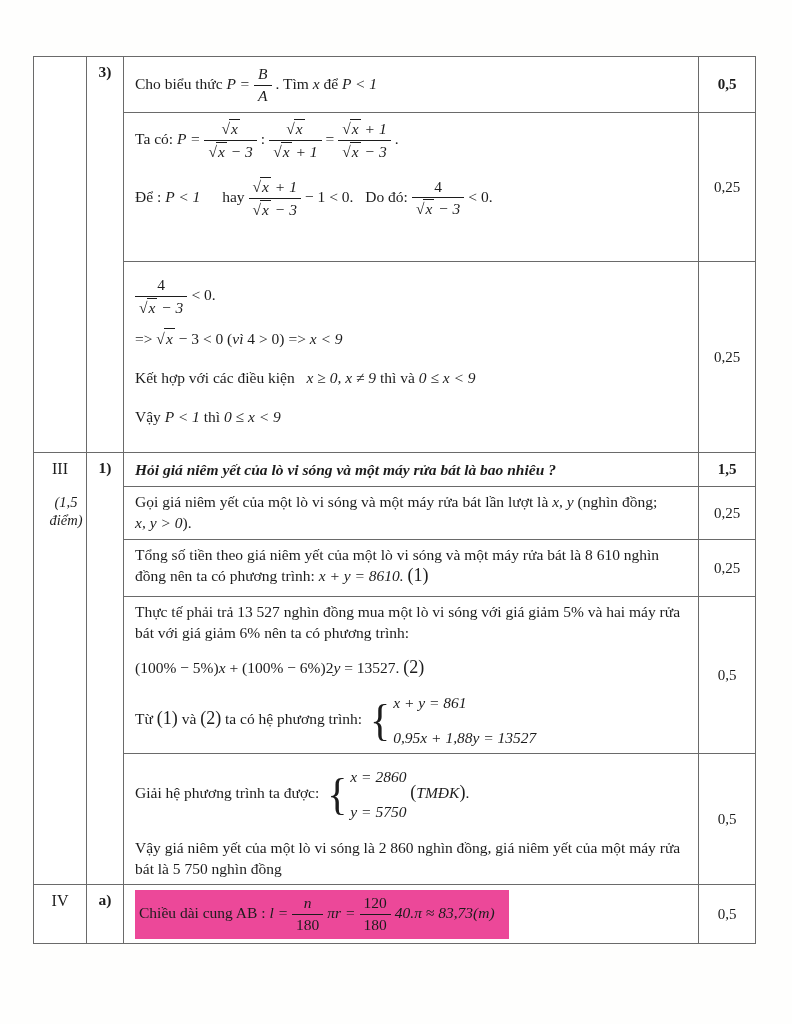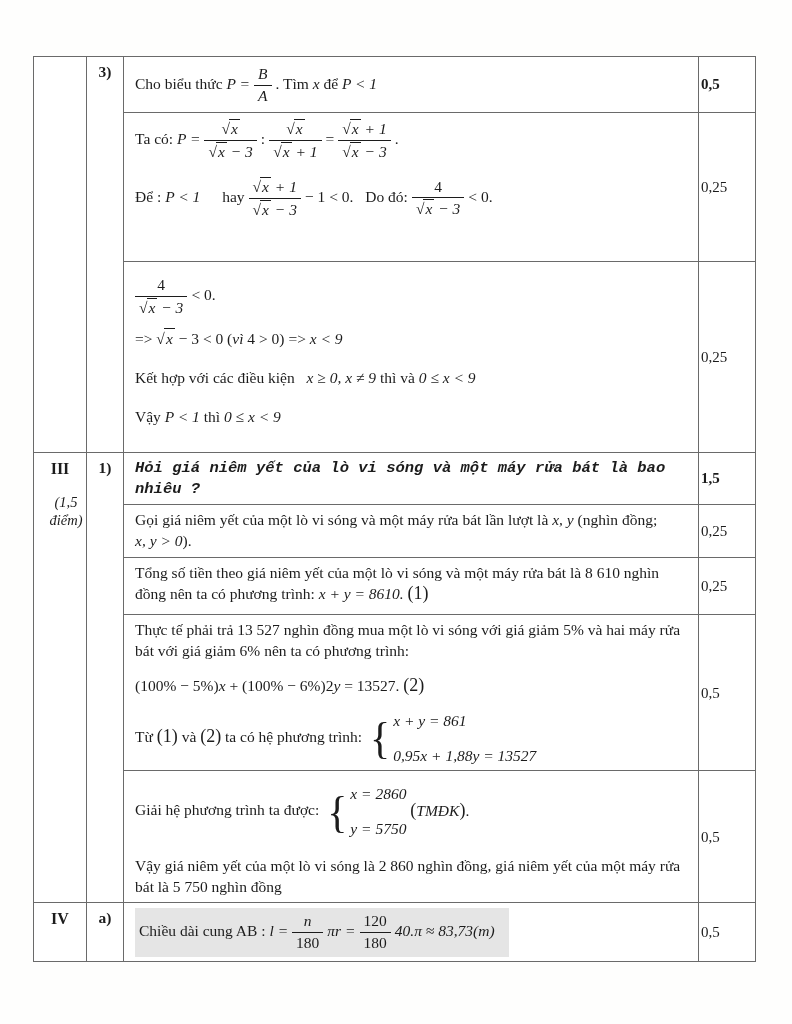--- a/index.html
+++ b/index.html
@@ -7,40 +7,40 @@
        font-family:"Liberation Serif","DejaVu Serif",serif;color:#1c1c1c;}
   .page{position:relative;width:792px;height:1024px;background:#fefefd;}
   table.akt{position:absolute;left:33px;top:56px;width:722px;
        border-collapse:collapse;table-layout:fixed;background:#fff;}
   td{border:1px solid #6a6a6a;font-size:15.5px;line-height:1.35;
      vertical-align:top;overflow:hidden;}
   td.cnum{text-align:center;padding-top:5px;}
   td.csub{text-align:center;padding-top:5px;font-weight:bold;}
   td.content{padding:5px 8px 4px 11px;margin-top:35px;}
   td.vmid{vertical-align:middle;}
-  td.points{text-align:left;vertical-align:middle;font-size:15px;padding:0 2px;}
+  td.points{text-align:center;vertical-align:middle;font-size:15px;padding:0 2px;}
   .b{font-weight:bold;}
-  .roman{font-weight:bold;font-size:16px;}
+  .roman{font-weight:normal;font-size:16px;}
   .note{font-style:italic;font-size:14.5px;margin-top:13px;line-height:1.25;padding-left:12px;}
-  .qhead{font-weight:bold;font-style:italic;font-family:Liberation Mono, monospace;}
+  .qhead{font-weight:bold;font-style:italic;}
   .mi{font-style:italic;}
   .line{display:block;}
   .frac{display:inline-block;vertical-align:middle;text-align:center;margin:0 4px;}
   .fnum,.fden{display:block;padding:1px 4px;line-height:1.2;white-space:nowrap;}
   .fnum{border-bottom:1px solid #1c1c1c;}
   .sq{display:inline-block;margin-right:-1px;}
   .rad{display:inline-block;border-top:1px solid #1c1c1c;padding:0 2px;font-style:italic;}
   .sys{display:inline-flex;align-items:center;vertical-align:middle;margin-left:4px;}
   .sysbrace{font-size:42px;font-weight:400;line-height:.85;margin-right:3px;
             transform:scaleY(1.05);}
   .eqs{display:inline-flex;flex-direction:column;gap:14px;text-align:left;}
   .bp{font-size:18px;line-height:1;}
   .gap{margin-left:18px;}
   .gap-s{margin-left:8px;}
-  .hl{display:inline-block;background:#e5e5e5;padding:3px 14px 4px 4px;}
+  .hl{display:inline-block;background:#ec4899;padding:3px 14px 4px 4px;}
   .mt8{margin-top:8px;}  .mt10{margin-top:10px;}
   .mt14{margin-top:14px;} .mt16{margin-top:16px;} .mt18{margin-top:18px;}
 </style>
 </head>
 <body>
 
 <div class="page">
 <table class="akt">
   <colgroup>
     <col style="width:53px">

